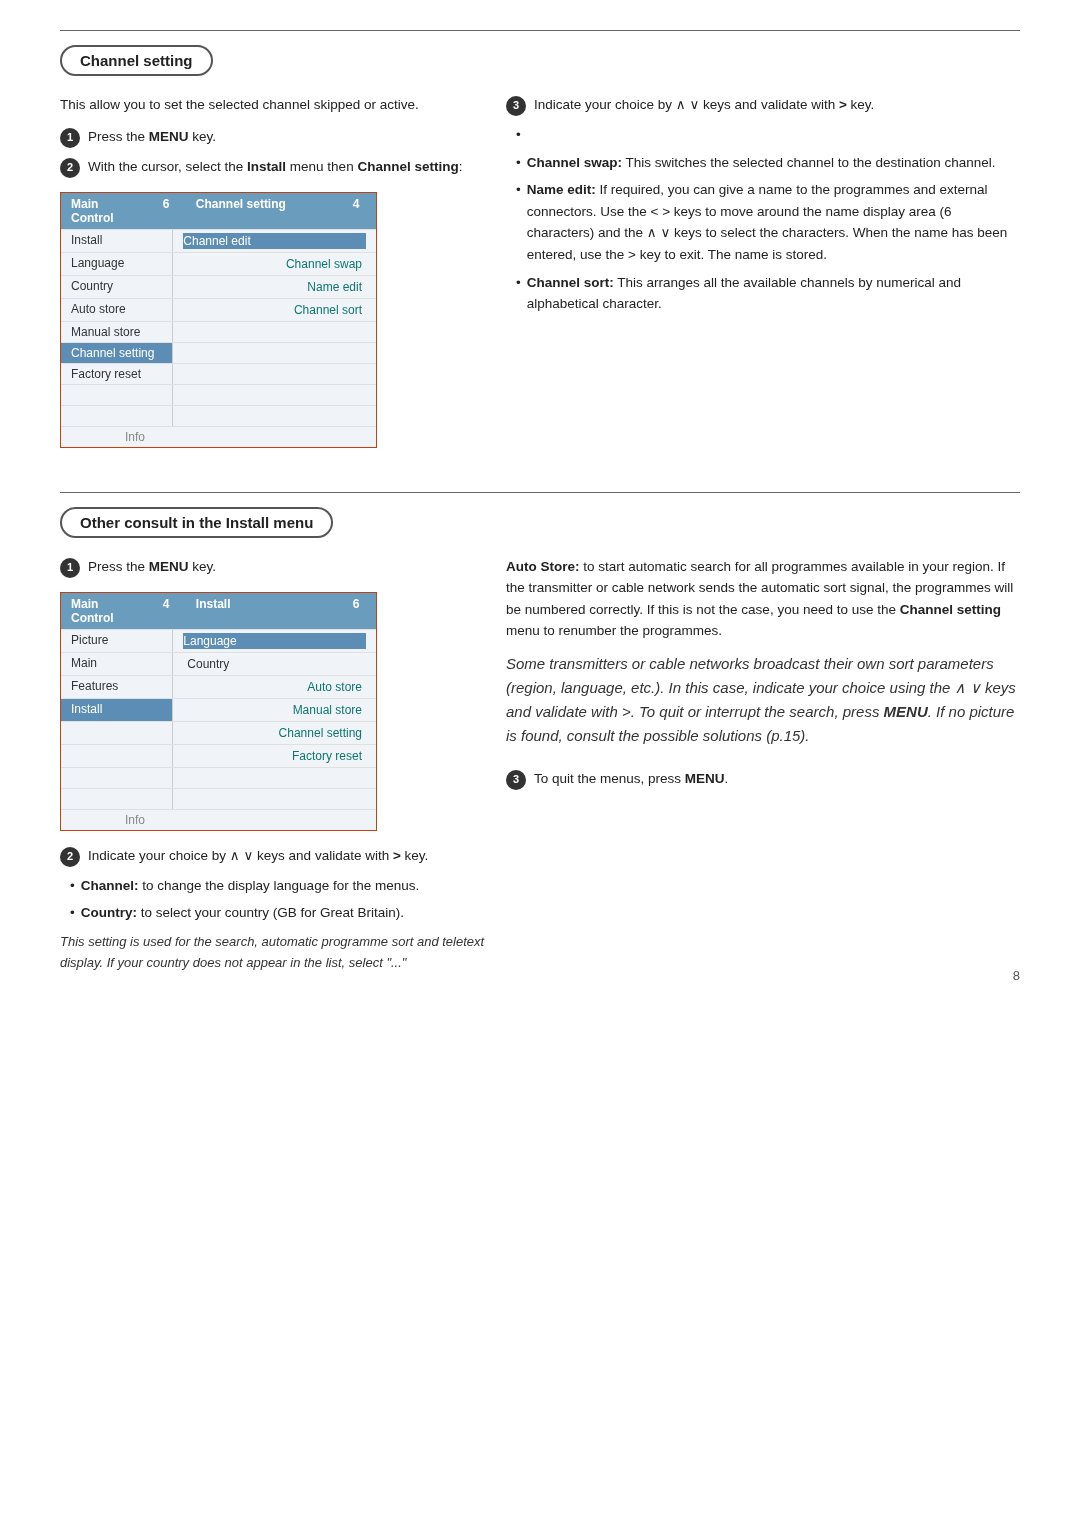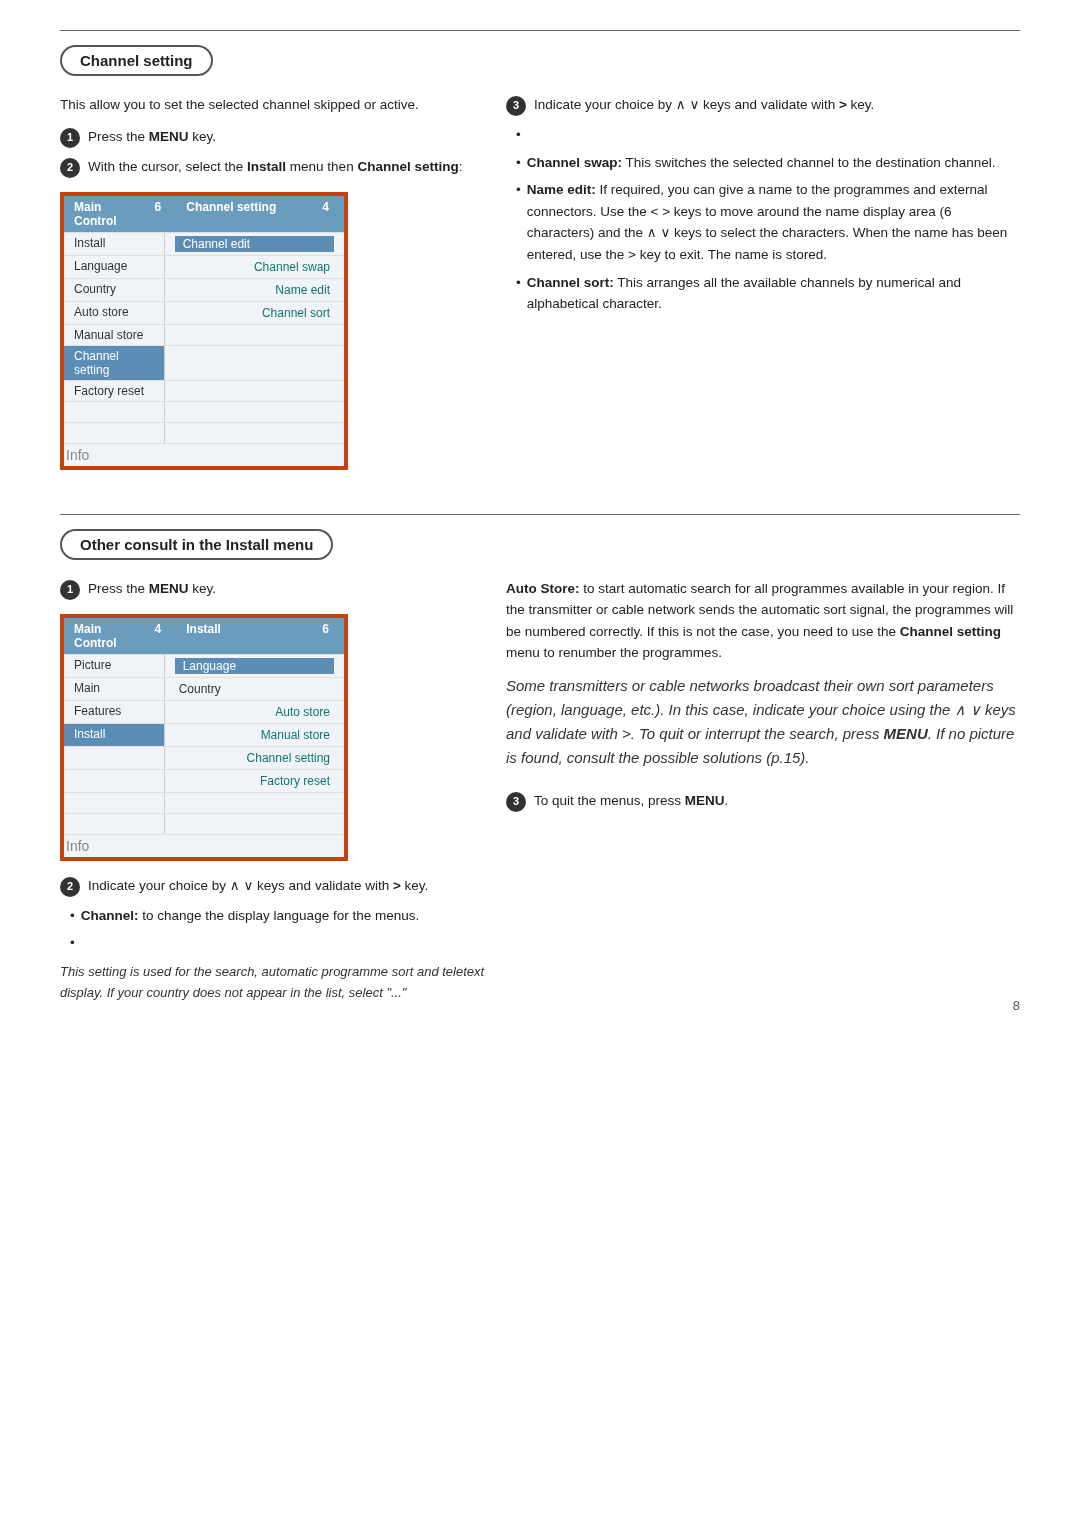--- a/index.html
+++ b/index.html
@@ -78,22 +78,22 @@
       font-size: 13.5px;
       line-height: 1.6;
       margin-bottom: 6px;
     }
     .bullet-dot {
       margin-right: 6px;
       flex-shrink: 0;
     }
     
     .tv-menu {
-      border: 4px solid #c2410c;
-      width: 288px;
+      border: 1px solid #c2410c;
+      width: 317px;
       margin: 14px 0;
       background: #f0f4f8;
       font-size: 12px;
     }
     .tv-menu-row {
       display: flex;
       border-bottom: 1px solid #e0e0e0;
     }
     .tv-menu-row:last-child {
       border-bottom: none;
@@ -126,37 +126,38 @@
     }
     .tv-menu-right {
       flex: 2;
       padding: 3px 10px;
       color: #333;
     }
     .tv-menu-right .selected-item {
       background: #5b8db5;
       color: #fff;
       display: block;
-      padding: 1px 8px;
+      padding: 1px 0;
     }
     .tv-menu-right .dim-item {
       color: #0f766e;
       display: block;
       padding: 1px 4px;
       text-align: right;
     }
     .tv-menu-right .normal-item {
       display: block;
       padding: 1px 4px;
     }
     .tv-menu-footer {
-      padding: 3px 2px;
+      padding: 3px 25px;
       color: #888;
-      font-size: 14px;
+      font-size: 12px;
       background: #f0f4f8;
+      margin-left: 39px;
     }
     .page-num {
       position: absolute;
       bottom: 0;
       right: 0;
       font-size: 13px;
       color: #555;
     }
     .section-divider-line {
       border: none;
@@ -339,20 +340,21 @@
           <span>Indicate your choice by ∧ ∨ keys and validate with <strong>&gt;</strong> key.</span>
         </div>
 
         <div class="bullet-list">
           <div class="bullet-item">
             <span class="bullet-dot">•</span>
             <span><strong>Channel:</strong> to change the display language for the menus.</span>
           </div>
           <div class="bullet-item">
             <span class="bullet-dot">•</span>
+            <span><strong>Country:</strong> to select your country (GB for Great Britain).</span>
           </div>
         </div>
 
         <p class="body-text italic" style="font-style:italic;font-size:13px;color:#333;">This setting is used for the search, automatic programme sort and teletext display. If your country does not appear in the list, select "..."</p>
 
       </div>
 
       <div class="col-right">
         <p class="body-text">
           <strong>Auto Store:</strong> to start automatic search for all programmes available in your region. If the transmitter or cable network sends the automatic sort signal, the programmes will be numbered correctly. If this is not the case, you need to use the <strong>Channel setting</strong> menu to renumber the programmes.

